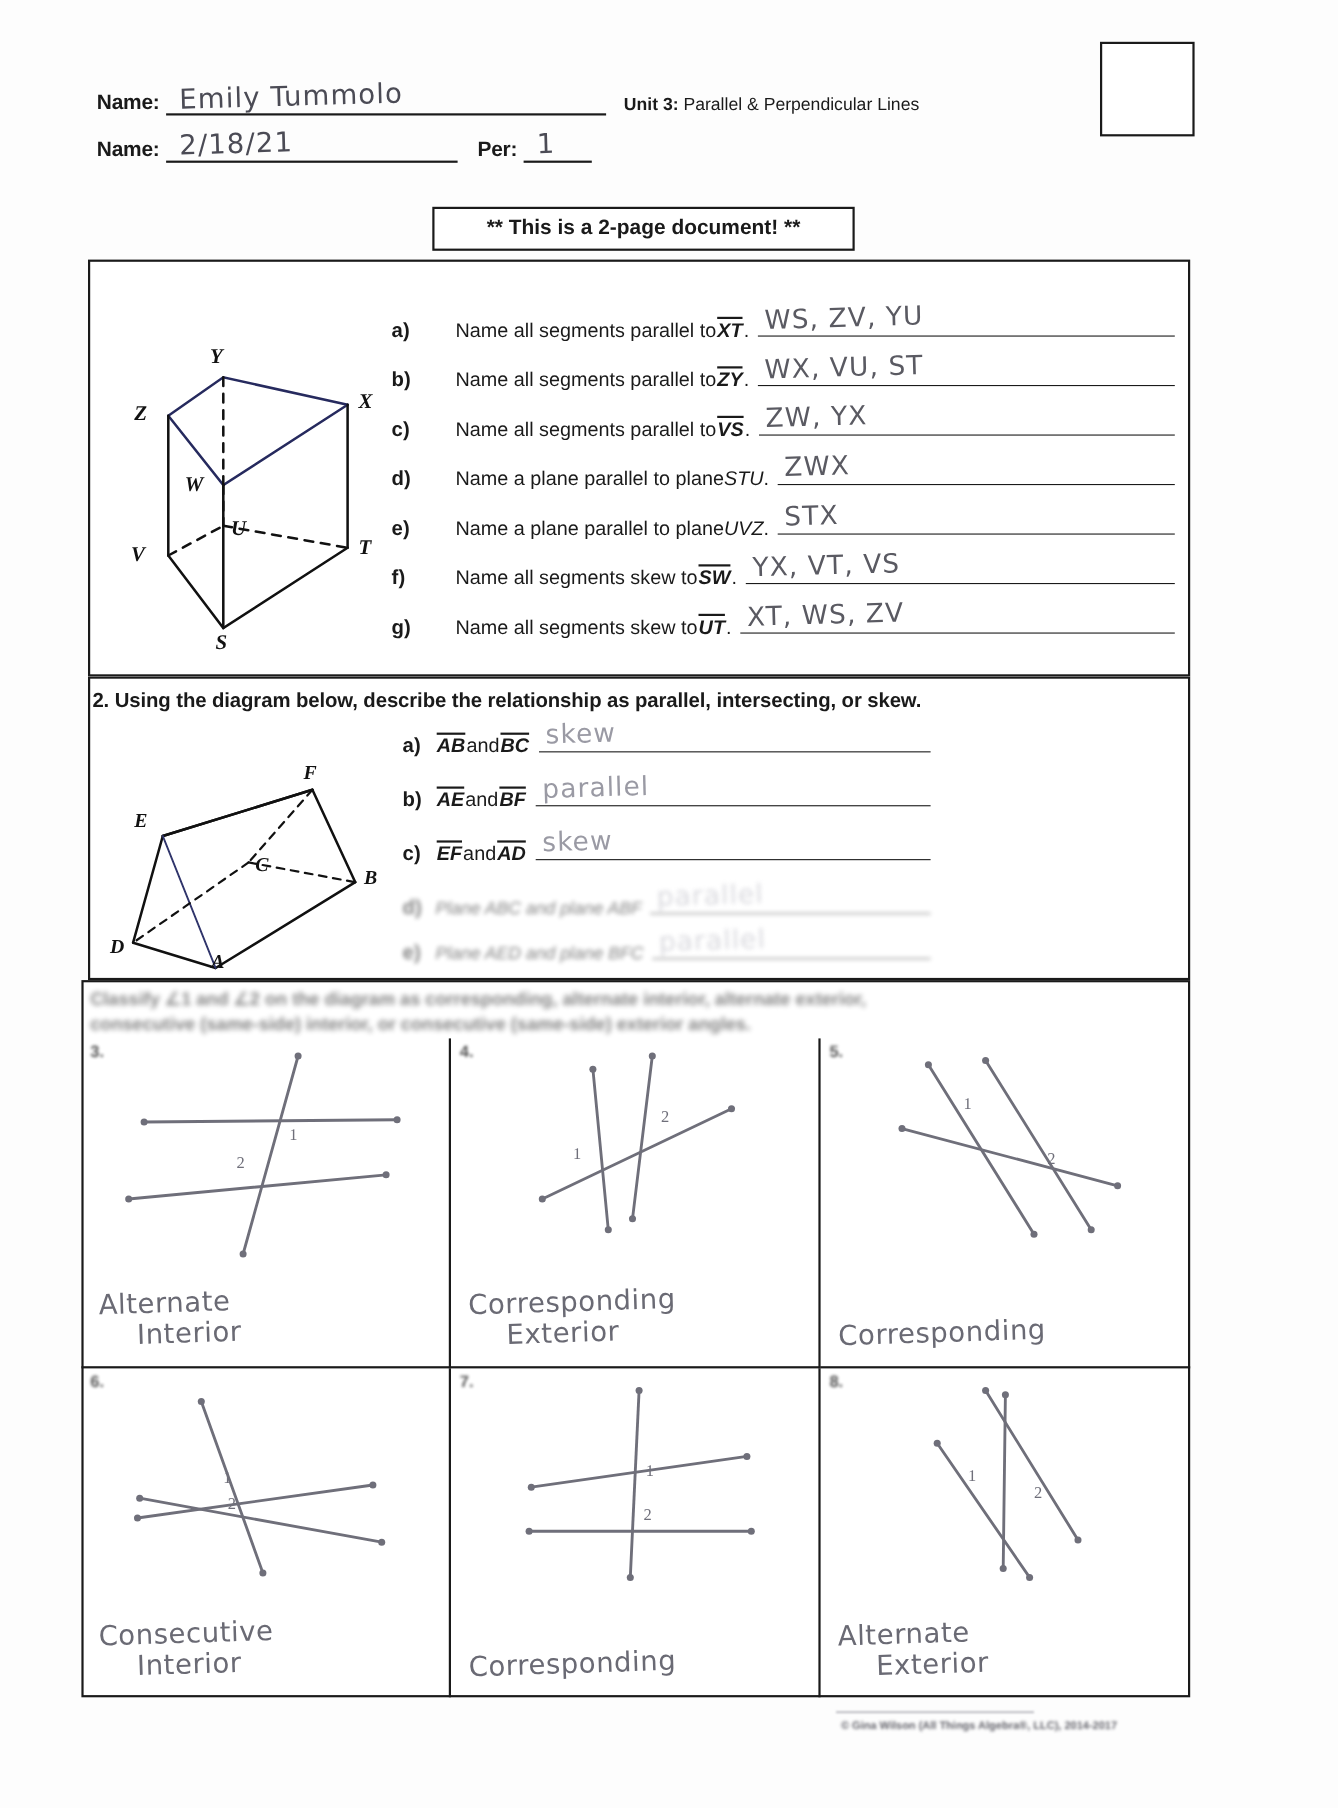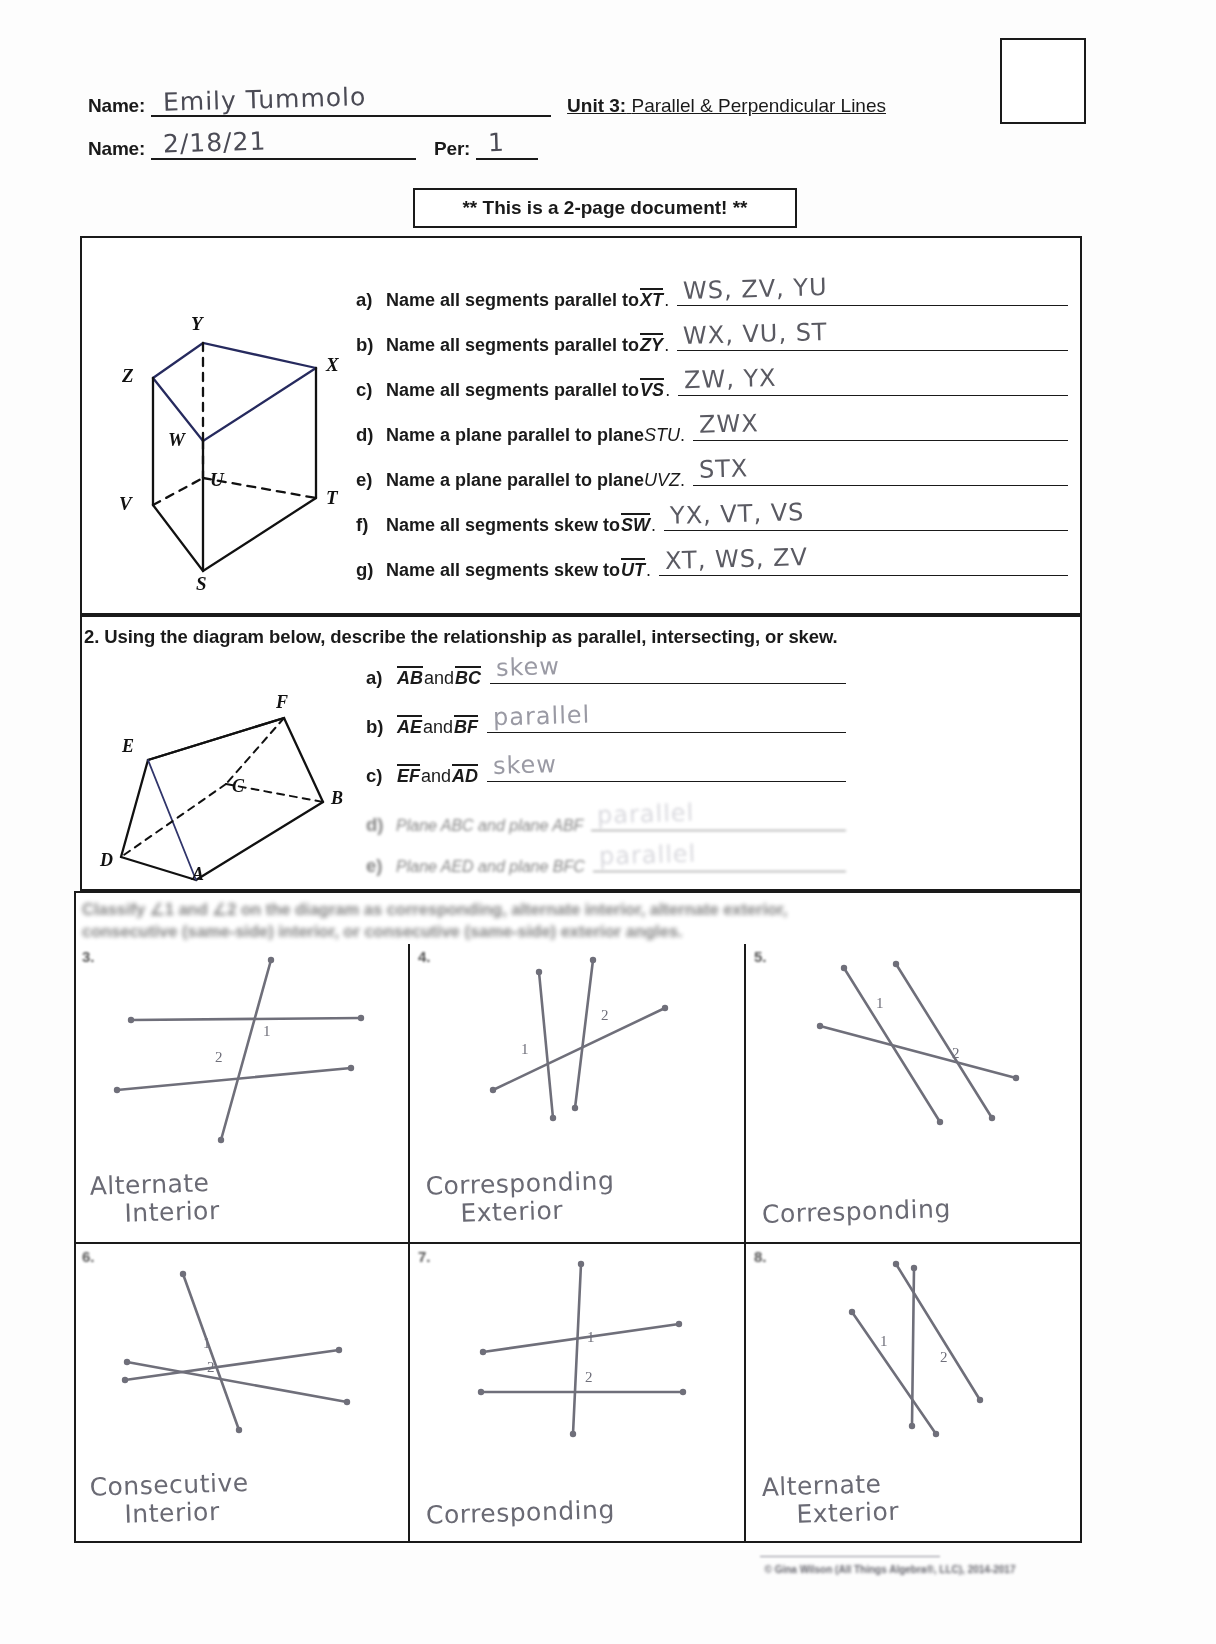--- a/index.html
+++ b/index.html
@@ -29,51 +29,51 @@
     letter-spacing: 1px;
     transform: rotate(-1.6deg);
     display: inline-block;
     white-space: nowrap;
   }
   .hw-strong { color: #4b4b55; }
   .hw-faint  { color: #9a9aa4; }
   .hw-vfaint { color: #b9b9c2; }
 
   
-  .header { position: absolute; left: 88px; top: 90px; width: 1010px; }
+  .header { position: absolute; left: 88px; top: 78px; width: 1010px; }
   .hdr-row {
     display: flex;
     align-items: flex-end;
     margin-bottom: 16px;
     font-size: 19px;
     font-weight: bold;
   }
   .hdr-label { font-weight: bold; font-size: 19px; letter-spacing: -0.2px; }
   .rule {
     border-bottom: 2px solid #1a1a1a;
     position: relative;
     height: 25px;
     margin-left: 6px;
   }
   .rule .hw { position: absolute; left: 12px; bottom: 1px; font-size: 25px; }
-  .hdr-right { font-size: 19px; margin-left: 16px; white-space: nowrap; text-decoration: underline; }
+  .hdr-right { font-size: 16px; margin-left: 16px; white-space: nowrap; }
   .hdr-right b { font-weight: bold; }
   .hdr-right span { font-weight: normal; }
 
   .corner-box {
     position: absolute;
     left: 1000px; top: 38px;
     width: 82px; height: 82px;
     border: 2px solid #1a1a1a;
     background: #fff;
   }
 
   .twopage {
     position: absolute;
-    left: 413px; top: 188px;
+    left: 393px; top: 188px;
     width: 380px; height: 36px;
     border: 2px solid #1a1a1a;
     display: flex; align-items: center; justify-content: center;
     font-size: 19px; font-weight: bold;
     background: #fff;
   }
 
   
   .qbox {
     position: absolute;
@@ -101,21 +101,21 @@
     align-items: baseline;
     font-size: 18px;
     white-space: nowrap;
   }
   .qletter {
     font-weight: bold;
     width: 30px;
     flex: none;
     font-size: 18.5px;
   }
-  .qprompt { font-weight: bold; }
+  .qprompt { font-weight: normal; margin-left: 28px; }
   .seg {
     font-style: italic;
     font-weight: bold;
     border-top: 2.2px solid #1a1a1a;
     padding-top: 1px;
     display: inline-block;
     line-height: 1;
     margin: 0 1px;
   }
   .plane { font-style: italic; font-weight: normal; }

